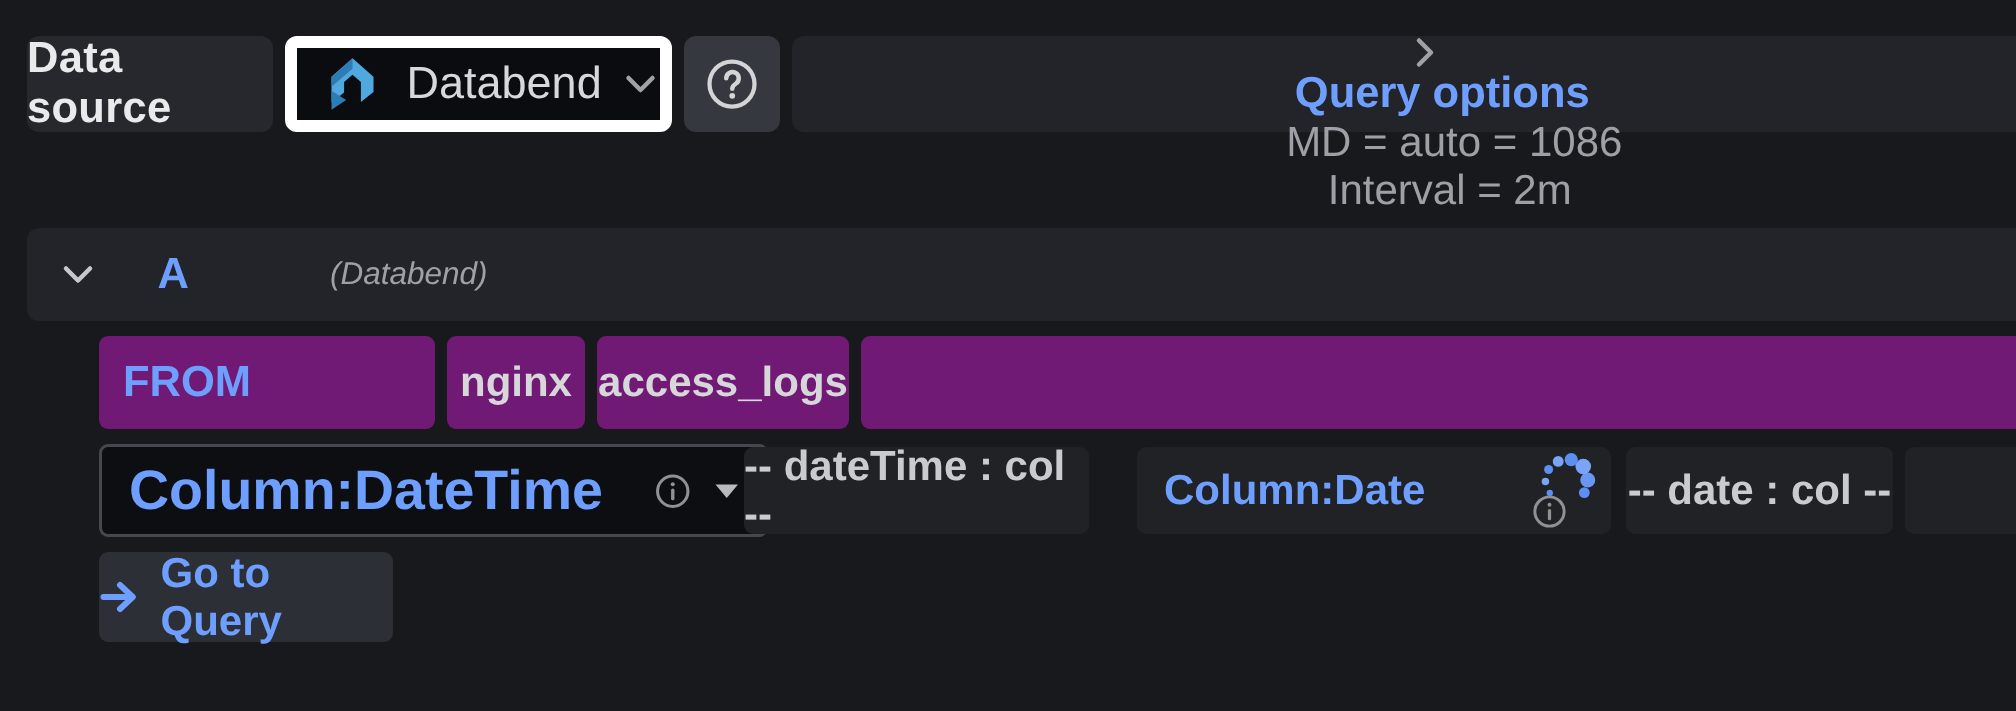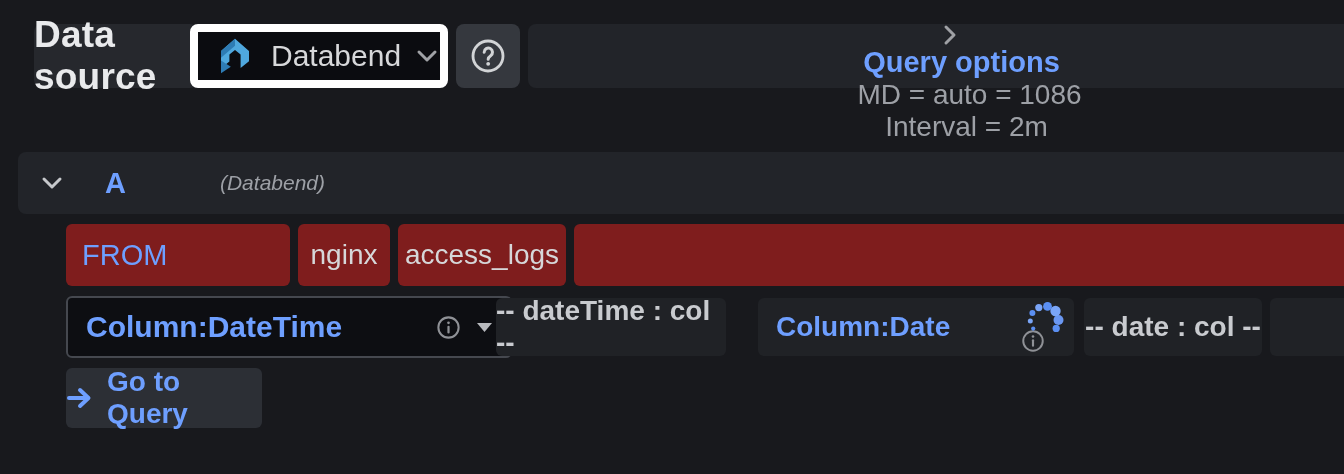--- a/index.html
+++ b/index.html
@@ -9,21 +9,21 @@
     font-family:"Liberation Sans","DejaVu Sans",sans-serif;
     -webkit-font-smoothing:antialiased;
   }
   .abs { position:absolute; box-sizing:border-box; }
   .flex { display:flex; align-items:center; }
 
   
   .ds-label {
     left:18px; top:24px; width:164px; height:64px;
     background:#26282d; border-radius:8px; justify-content:center;
-    color:#e9eaec; font-size:37px; font-weight:bold; letter-spacing:.2px;margin-left:16px;
+    color:#e9eaec; font-size:29px; font-weight:bold; letter-spacing:.2px;
   }
   .picker {
     left:190px; top:24px; width:258px; height:64px;
     background:#0b0c10; border:8px solid #ffffff; border-radius:8px;
     padding:0 18px 0 16px; gap:15px;
   }
   .picker-name { flex:1; color:#d7d8da; font-size:30px; font-weight:normal; }
   .help-btn {
     left:456px; top:24px; width:64px; height:64px;
     background:#35383e; border-radius:8px; justify-content:center;
@@ -40,33 +40,33 @@
   
   .row-header {
     left:18px; top:152px; width:1326px; height:62px;
     background:#222429; border-radius:8px 0 0 8px; cursor:pointer;
   }
   .row-header .chev { margin-left:22px; }
   .refid  { margin-left:41px; color:#6e9fff; font-size:29px; font-weight:bold; }
   .ds-hint{ margin-left:94px; color:#9da0a6; font-size:21px; font-style:italic; }
 
   
-  .ebox { background:#7f1d1d; border-radius:6px; height:62px; top:224px; color:#d6d7d9; font-size:28px; font-weight:normal; }
+  .ebox { background:#701a75; border-radius:6px; height:62px; top:224px; color:#d6d7d9; font-size:28px; font-weight:bold; }
   .from-box   { left:66px;  width:224px; padding-left:16px; color:#6e9fff; font-size:29px; }
   .db-box     { left:298px; width:92px;  justify-content:center; }
   .table-box  { left:398px; width:168px; justify-content:center; }
   .filler-box { left:574px; width:770px; border-radius:6px 0 0 6px; }
 
   .col-row { top:298px; height:58px; }
   .dt-select {
     left:66px; top:296px; width:446px; height:62px;
     background:#0d0e12; border:2px solid #45484f; border-radius:6px;
     padding:0 16px 0 18px; cursor:pointer;
   }
-  .dt-select .lbl { flex:1; color:#6e9fff; font-size:30px; font-weight:bold; }
+  .dt-select .lbl { flex:1; color:#6e9fff; font-size:37px; font-weight:bold; }
   .ph-box { justify-content:center; color:#c9cbcf; font-size:28px; font-weight:bold; background:#202226; border-radius:6px; }
   .dt-ph   { left:496px;  width:230px; }
   .date-sel{ left:758px;  width:316px; background:#202226; border-radius:6px; padding-left:18px; cursor:pointer; }
   .date-sel .lbl { color:#6e9fff; font-size:28px; font-weight:bold; }
   .date-ph { left:1084px; width:178px;text-align:right; }
   .cut-box { left:1270px; width:74px; background:#202226; border-radius:6px 0 0 6px; }
 
   .spinner  { position:absolute; right:8px;  top:1px; }
   .date-info{ position:absolute; right:28px; bottom:2px; }
 

